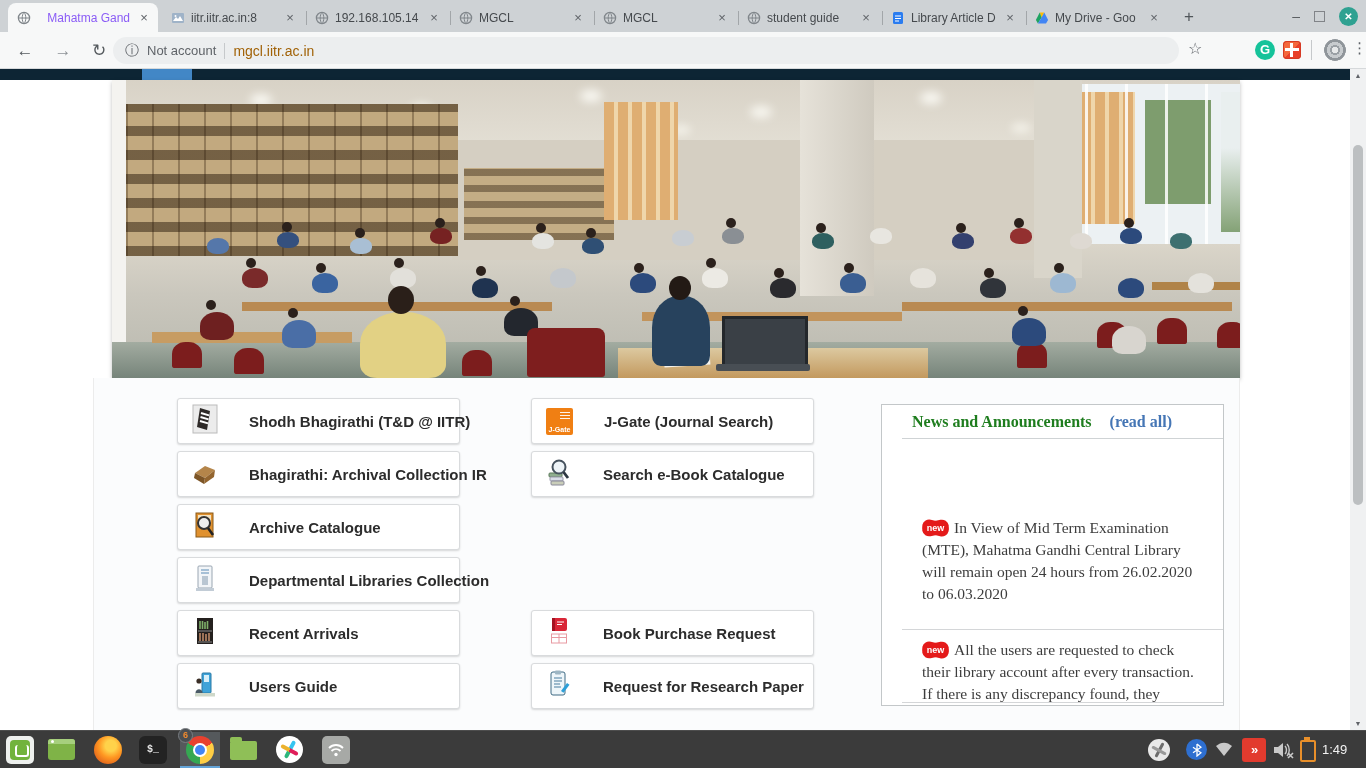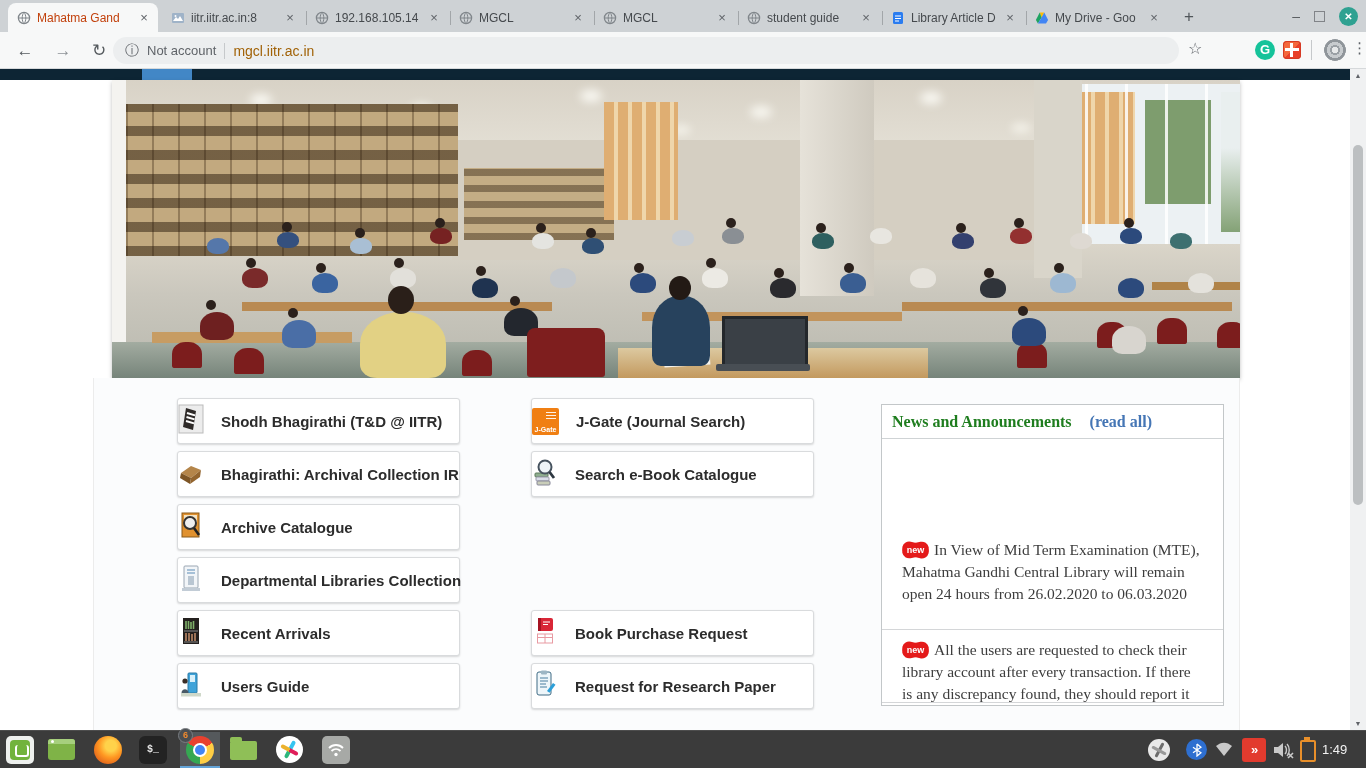--- a/index.html
+++ b/index.html
@@ -5,21 +5,21 @@
   html,body{margin:0;padding:0;width:1366px;height:768px;overflow:hidden;
     font-family:"Liberation Sans",sans-serif;background:#fff;}
   #screen{position:relative;width:1366px;height:768px;background:#fff;}
 
   
   #tabstrip{position:absolute;left:0;top:0;width:1366px;height:32px;background:#ced2d5;}
   .tab{position:absolute;top:3px;height:29px;width:142px;display:flex;align-items:center;
     padding:0 6px 0 9px;box-sizing:border-box;gap:6px;cursor:pointer;}
   .tab .ttl{flex:1;font-size:12px;color:#45494d;white-space:nowrap;overflow:hidden;}
   .tab.active{background:#f7f8f8;border-radius:8px 8px 0 0;width:150px;}
-  .tab.active .ttl{color:#c2410c;}
+  .tab.active .ttl{color:#8b5cf6;text-align:right;}
   .tclose{font-size:13px;color:#5f6368;width:16px;text-align:center;border-radius:8px;}
   .tabsep::before{content:"";position:absolute;left:0;top:8px;width:1px;height:14px;background:#a2a6a9;}
   .fav{width:14px;height:14px;flex:0 0 14px;display:inline-flex;}
   #newtab{position:absolute;left:1176px;top:5px;width:26px;height:26px;border-radius:13px;
     text-align:center;line-height:24px;font-size:17px;color:#50565a;}
   .winctl{position:absolute;top:0;height:32px;display:flex;align-items:center;gap:14px;right:8px;}
   #btn-min{color:#5c6063;font-size:14px;line-height:10px;}
   #btn-restore{width:9px;height:9px;border:1.5px solid #73777a;position:relative;opacity:.85;}
   #btn-close{width:19px;height:19px;border-radius:50%;background:#2fa191;color:#fff;font-size:10px;
     text-align:center;line-height:19px;font-weight:bold;}
@@ -84,31 +84,31 @@
     box-shadow:140px 16px 10px 2px rgba(255,255,250,.85),300px 26px 10px 2px rgba(255,255,250,.8),
     470px 12px 10px 2px rgba(255,255,250,.85),640px 28px 10px 2px rgba(255,255,250,.8),
     810px 14px 10px 2px rgba(255,255,250,.85),980px 26px 10px 2px rgba(255,255,250,.8),
     1090px 14px 10px 2px rgba(255,255,250,.8),220px 44px 8px 1px rgba(255,255,248,.6),
     560px 46px 8px 1px rgba(255,255,248,.6),900px 44px 8px 1px rgba(255,255,248,.6);}
 
   #contentwrap{position:absolute;left:93px;top:378px;width:1147px;height:352px;
     background:#fbfcfd;border-left:1px solid #ececec;border-right:1px solid #ececec;box-sizing:border-box;}
   .card{position:absolute;width:283px;height:46px;background:#fff;border:1px solid #d9dbdd;
     border-radius:3px;box-shadow:0 1px 2px rgba(0,0,0,.15);display:flex;align-items:center;
-    padding-left:0;box-sizing:border-box;gap:17px;cursor:pointer;}
+    padding-left:14px;box-sizing:border-box;gap:31px;cursor:pointer;}
   .clabel{font-size:15px;font-weight:bold;color:#2c2c2c;white-space:nowrap;}
   .clabel.blue{color:#2a6496;}
   .jg{width:27px;height:27px;background:#f07f13;display:inline-flex;align-items:flex-end;
     justify-content:center;border-radius:2px;position:relative;}
   .jg i{font-style:normal;color:#fff;font-weight:bold;font-size:7px;line-height:11px;}
   .jg::before{content:"";position:absolute;right:3px;top:3px;width:10px;height:8px;
     background:repeating-linear-gradient(0deg,#fff 0 1px,transparent 1px 3px);opacity:.9;}
 
   #newspanel{position:absolute;left:787px;top:26px;width:343px;height:302px;background:#fff;
-    border:1px solid #c3c7c9;box-sizing:border-box;overflow:hidden;font-family:"Liberation Serif",serif;}
+    border:1px solid #c3c7c9;box-sizing:border-box;overflow:hidden;font-family:"Liberation Serif",serif;padding-left:20px;}
   #news-header{height:33px;line-height:33px;border-bottom:1px solid #cfd3d5;padding-left:10px;}
   #news-title{color:#1e7d1e;font-weight:bold;font-size:16px;}
   #news-readall{color:#4576b5;font-weight:bold;font-size:16px;margin-left:14px;cursor:pointer;}
   .newsbox{padding:0 22px 0 20px;font-size:15.5px;line-height:22px;color:#3d3d3d;box-sizing:border-box;}
   #newsbox1{height:191px;border-bottom:1px solid #d4d6d8;display:flex;flex-direction:column;
     justify-content:flex-end;padding-bottom:24px;}
   #newsbox2{height:73px;border-bottom:1px solid #d4d6d8;padding-top:9px;}
   .nbadge{position:relative;display:inline-block;width:27px;height:14px;margin-right:5px;vertical-align:2px;}
   .nbadge b{position:absolute;inset:0;background:#e41a1a;border-radius:7px;transform:rotate(14deg);}
   .nbadge b::after{content:"";position:absolute;inset:0;background:#e41a1a;border-radius:7px;transform:rotate(-26deg);}

